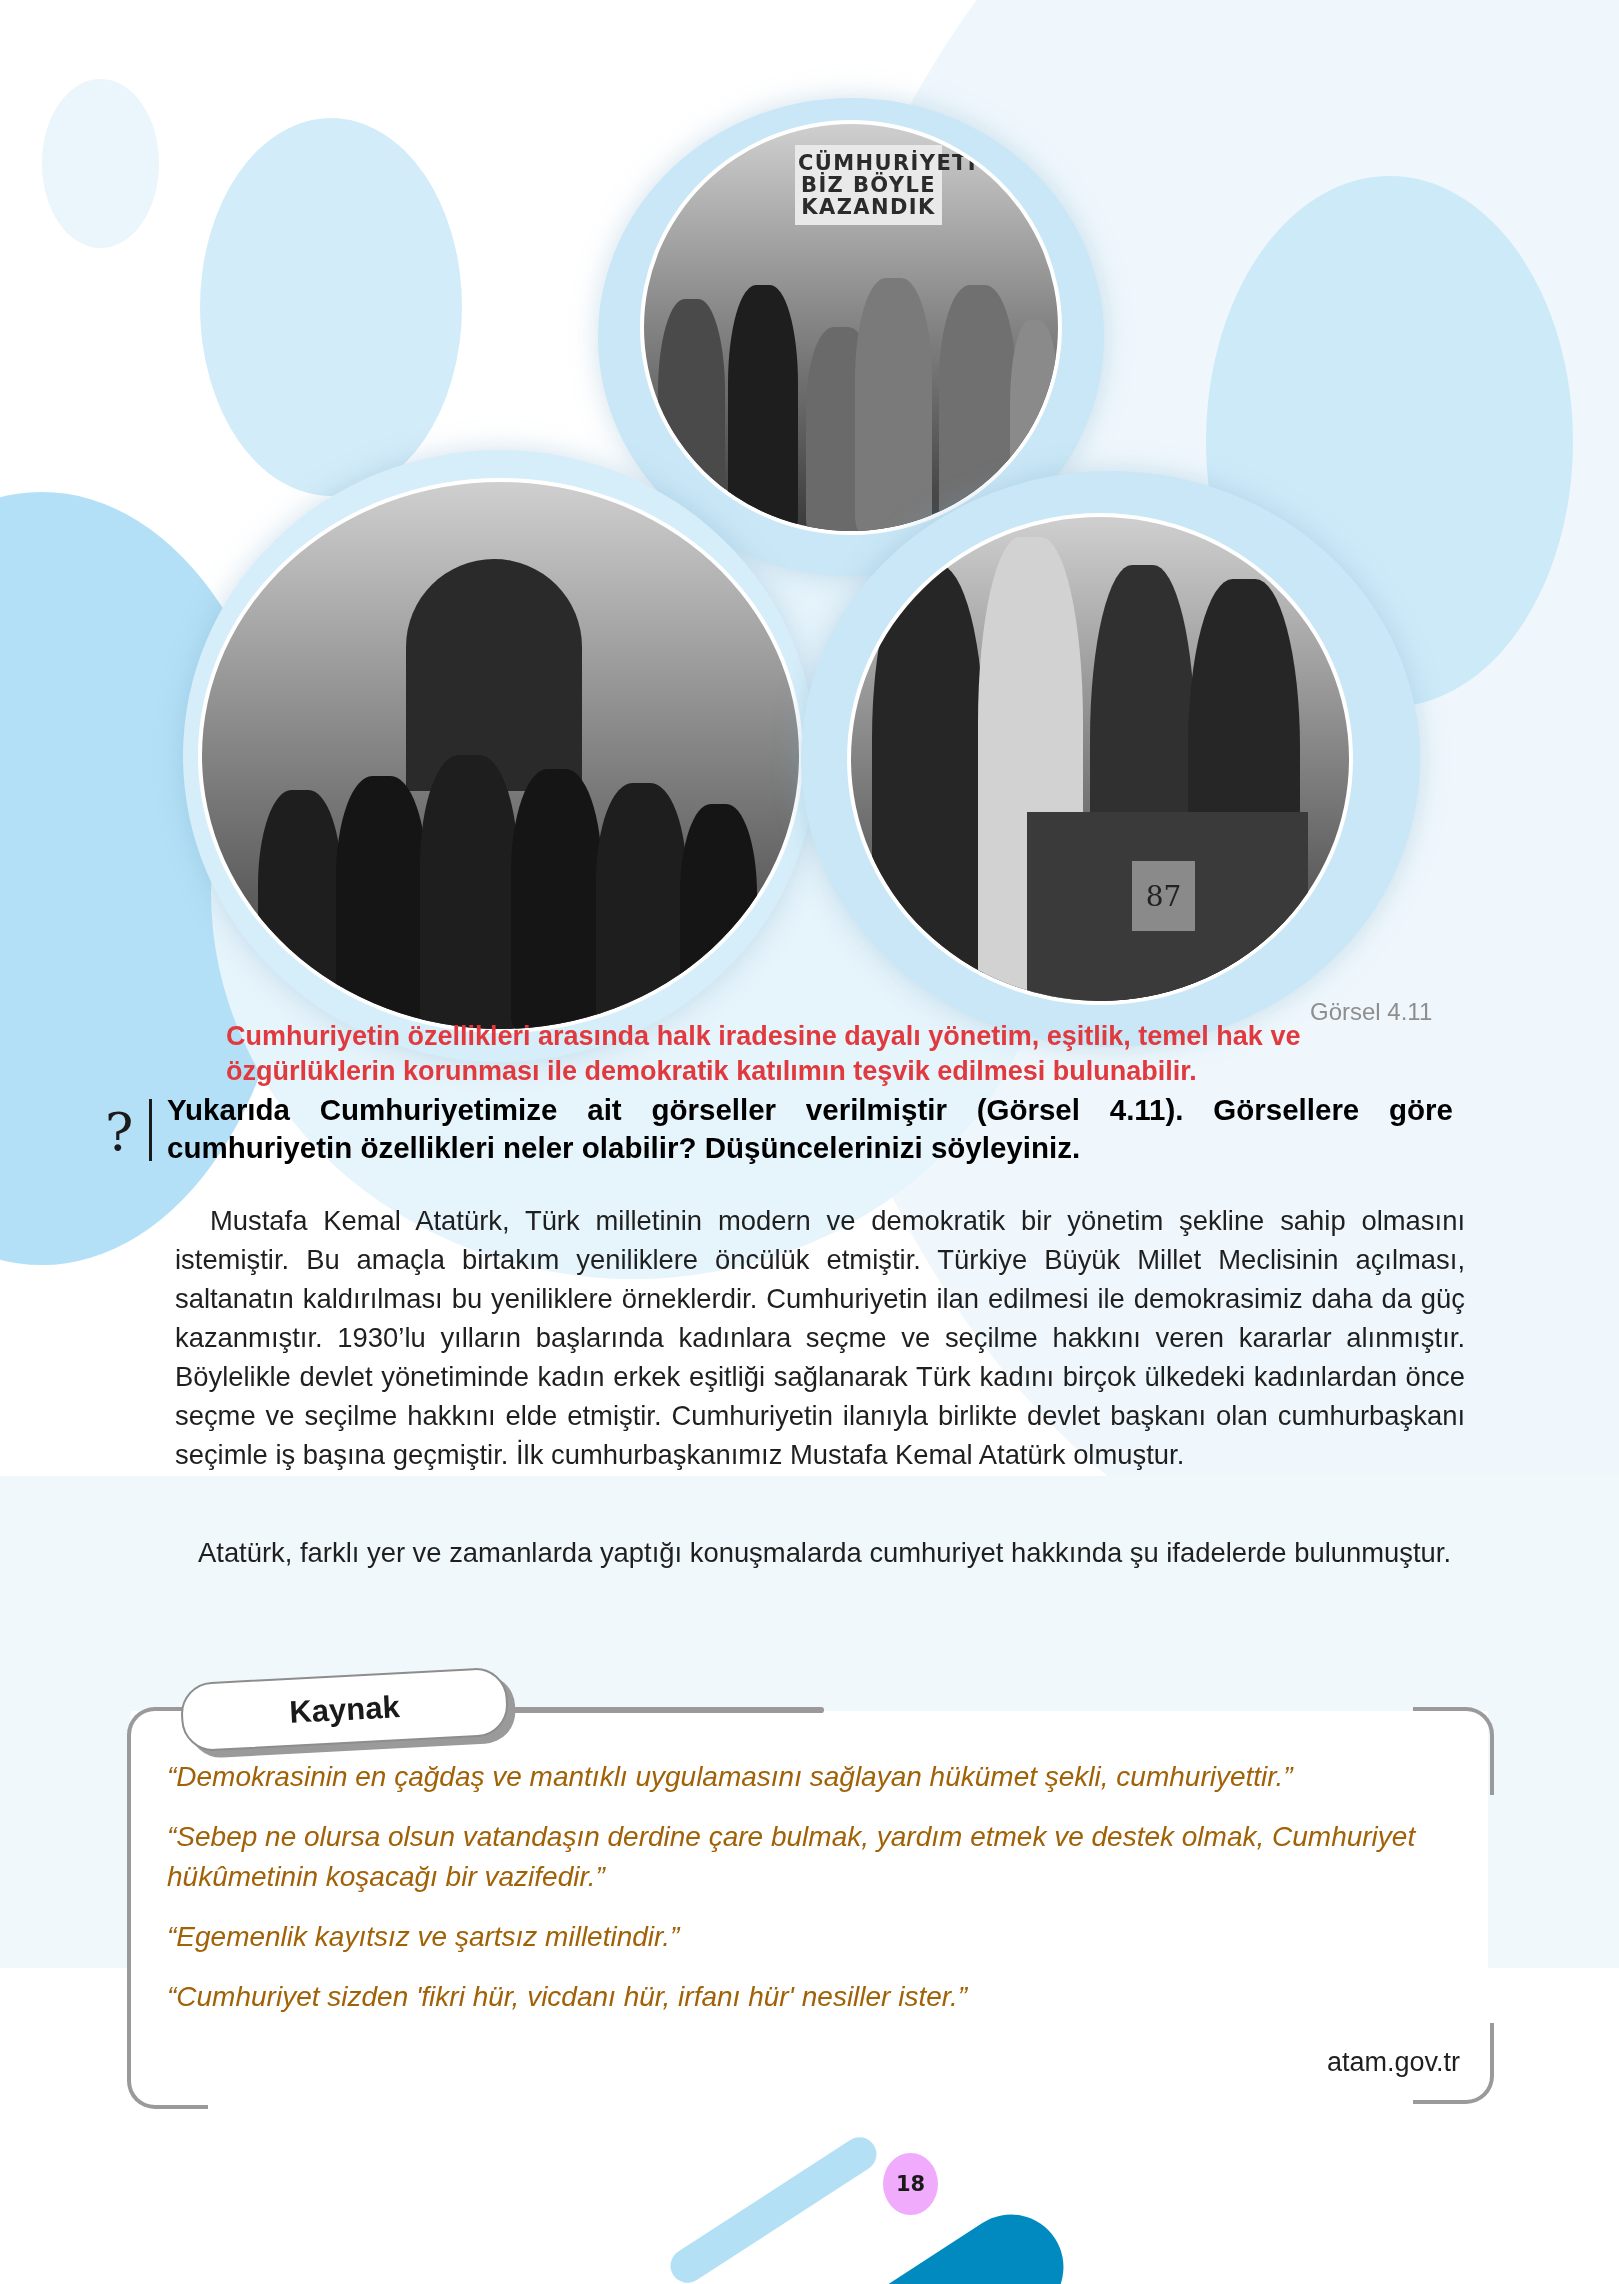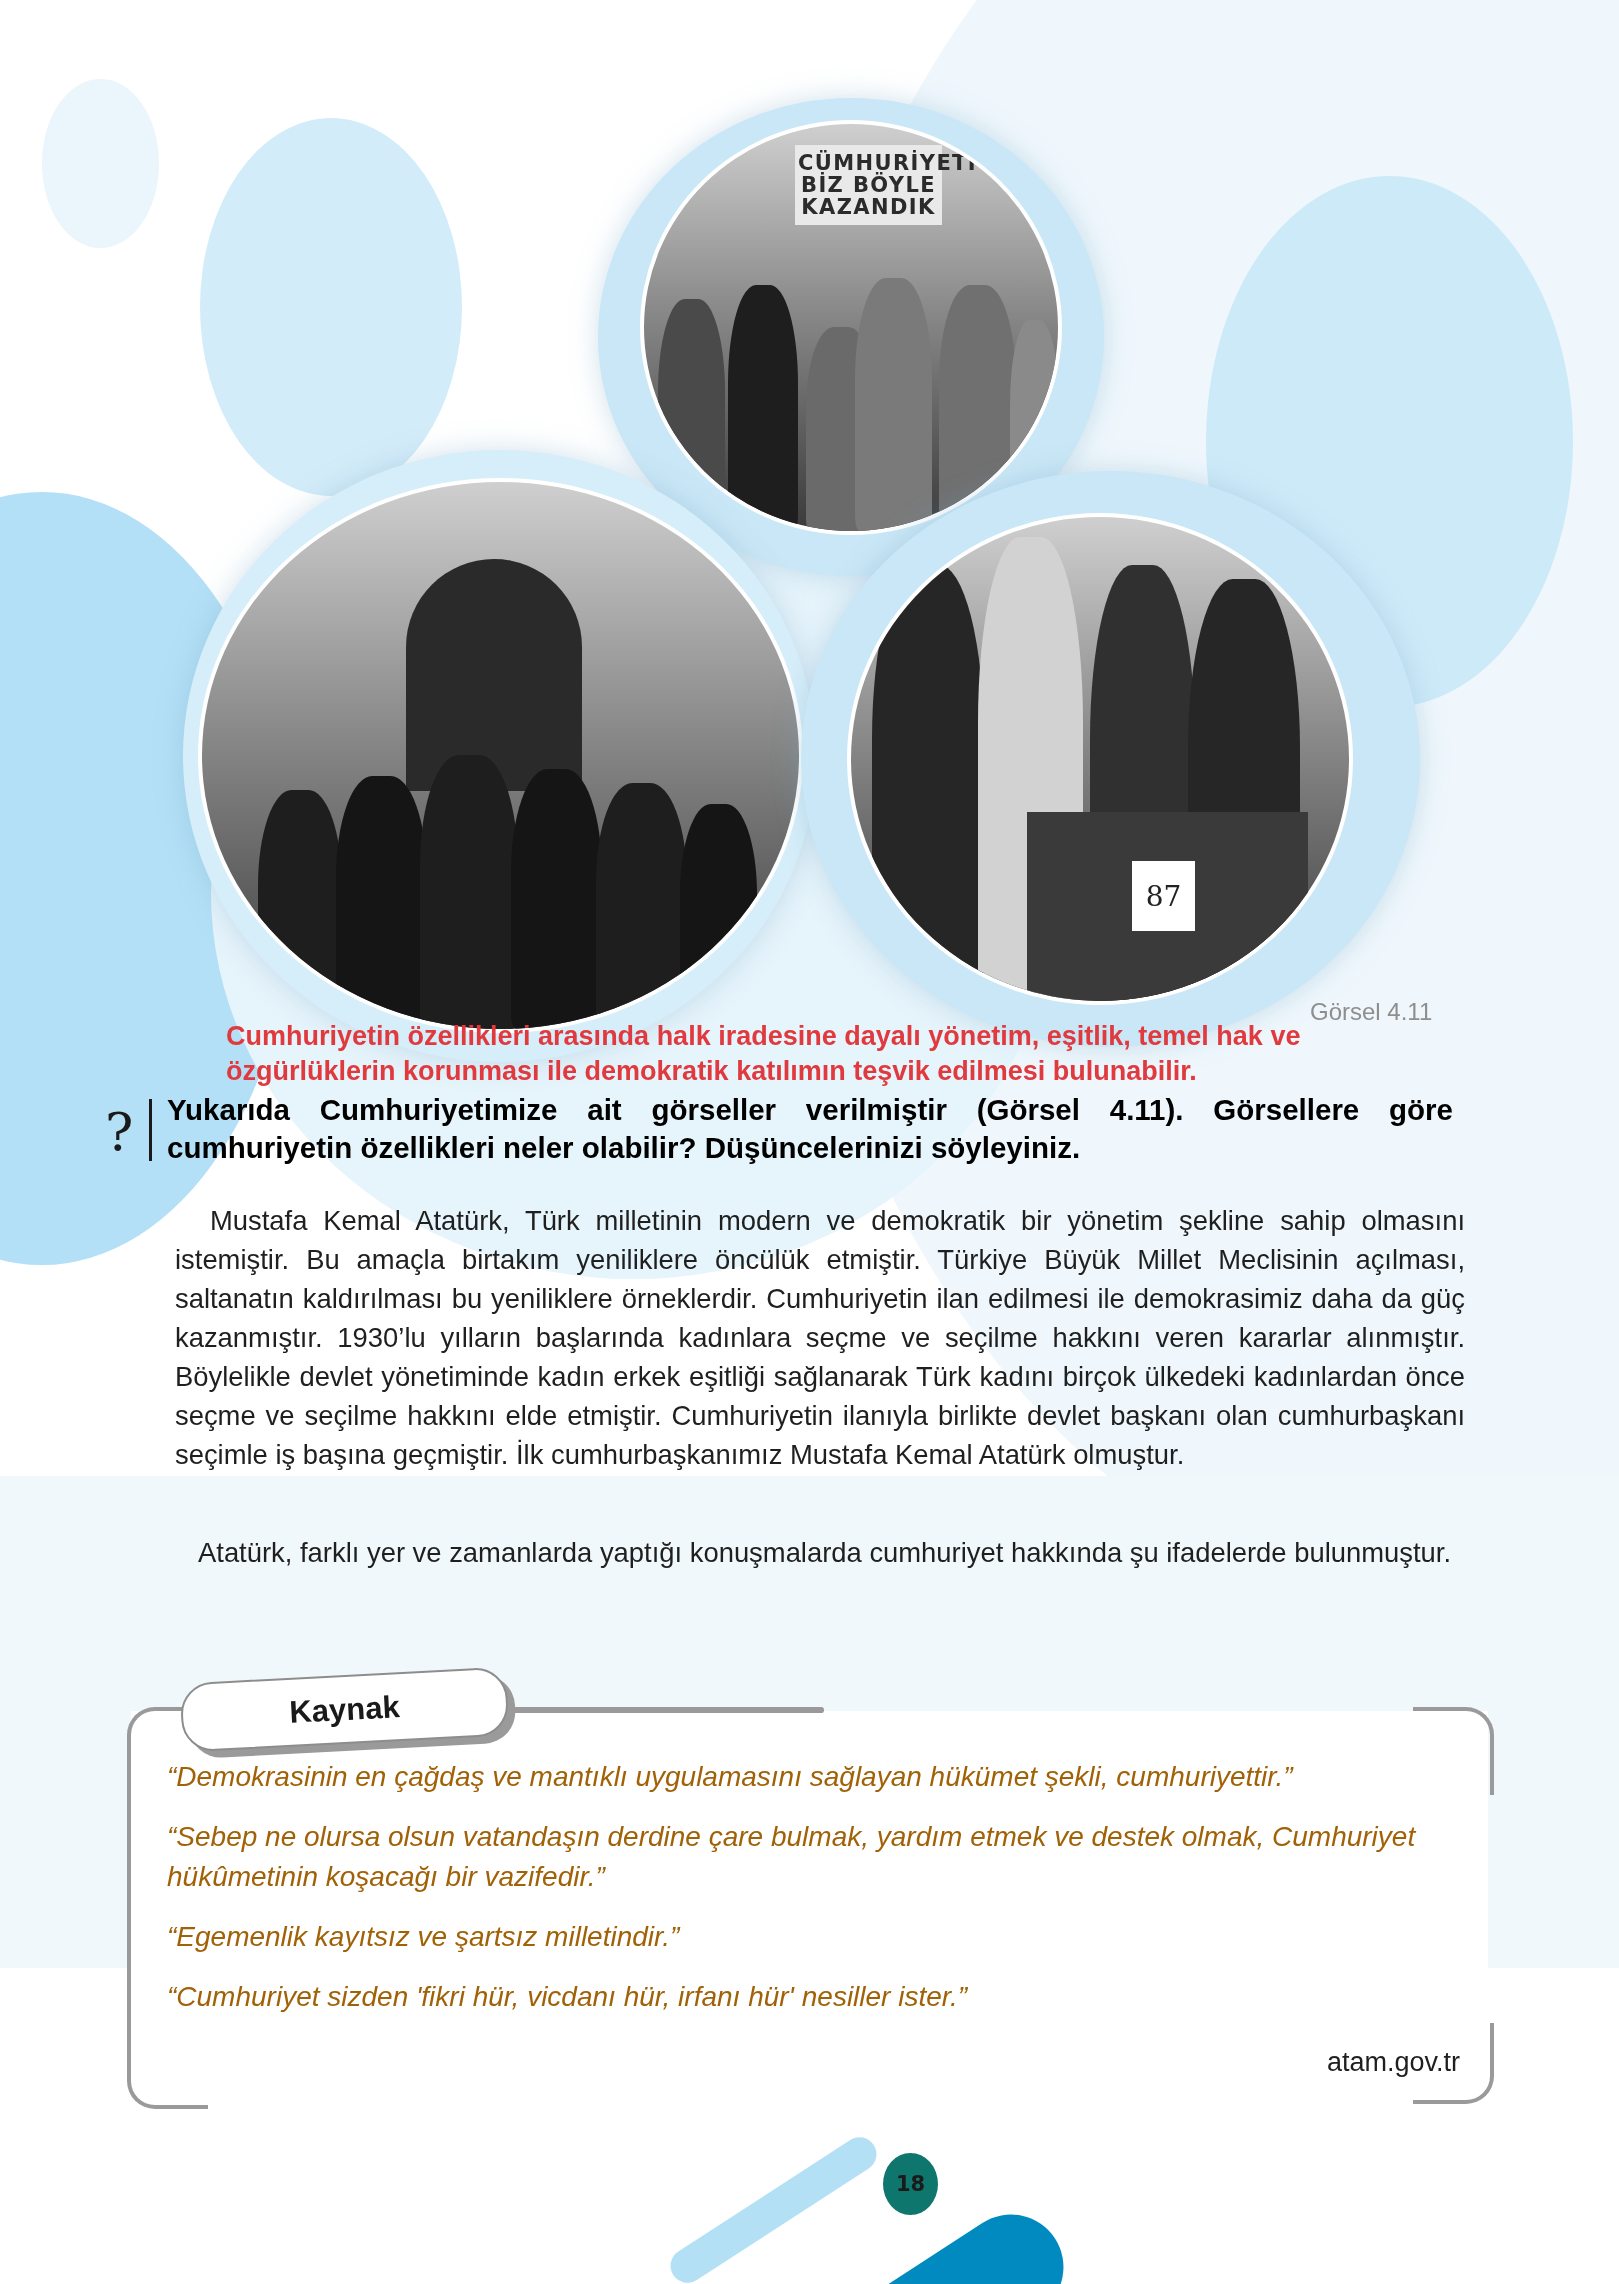--- a/index.html
+++ b/index.html
@@ -90,21 +90,21 @@
   .pn-strip-light {
     position:absolute; left:654px; top:2193px; width:239px; height:34px;
     background:#b4e0f6; border-radius:17px; transform:rotate(-33deg);
   }
   .pn-strip {
     position:absolute; left:689px; top:2186px; width:366px; height:105px;
     background:#008ac0; border-radius:53px; transform:rotate(-33deg); transform-origin:100% 50%;
   }
   .pn-circle {
     position:absolute; left:883px; top:2153px; width:55px; height:62px; border-radius:50%;
-    background:#0f766e; display:flex; align-items:center; justify-content:center;text-align:center;
+    background:#f0abfc; display:flex; align-items:center; justify-content:center;text-align:center;
   }
   .pn-text { font-family:"DejaVu Sans", sans-serif; font-weight:bold; font-size:21px; color:#1a1a1a; }
 </style>
 </head>
 <body>
 
 <div class="bg-wash"></div>
 <div class="bg-wash-lower"></div>
 
 <div class="circle" style="left:42px;top:79px;width:117px;height:169px;background:#eaf5fc;"></div>
@@ -147,21 +147,21 @@
 
   <div class="ring" style="left:801px;top:471px;width:619px;height:576px;"></div>
   <div class="photo" style="left:847px;top:513px;width:506px;height:492px;">
     <div class="crowd" style="height:492px;">
       <div class="figure" style="left:21px;width:112px;height:436px;background:#262626;"></div>
       <div class="figure" style="left:127px;width:105px;height:464px;background:#d2d2d2;"></div>
       <div class="figure" style="left:239px;width:105px;height:436px;background:#303030;"></div>
       <div class="figure" style="left:337px;width:112px;height:422px;background:#262626;"></div>
     </div>
     <div class="abs" style="left:176px;top:295px;width:281px;height:197px;background:#3a3a3a;">
-      <div class="abs" style="left:105px;top:49px;width:63px;height:70px;background:#ffffff;display:flex;align-items:center;justify-content:center;font-family:'DejaVu Serif',serif;font-size:28px;color:#222;">87</div>
+      <div class="abs" style="left:105px;top:49px;width:63px;height:70px;background:#0ea5e9;display:flex;align-items:center;justify-content:center;font-family:'DejaVu Serif',serif;font-size:28px;color:#222;">87</div>
     </div>
   </div>
 </section>
 
 <div class="gorsel-label">Görsel 4.11</div>
 
 <div class="red-note">Cumhuriyetin özellikleri arasında halk iradesine dayalı yönetim, eşitlik, temel hak ve özgürlüklerin korunması ile demokratik katılımın teşvik edilmesi bulunabilir.</div>
 
 <div class="q-icon">?</div>
 <div class="q-bar"></div>

